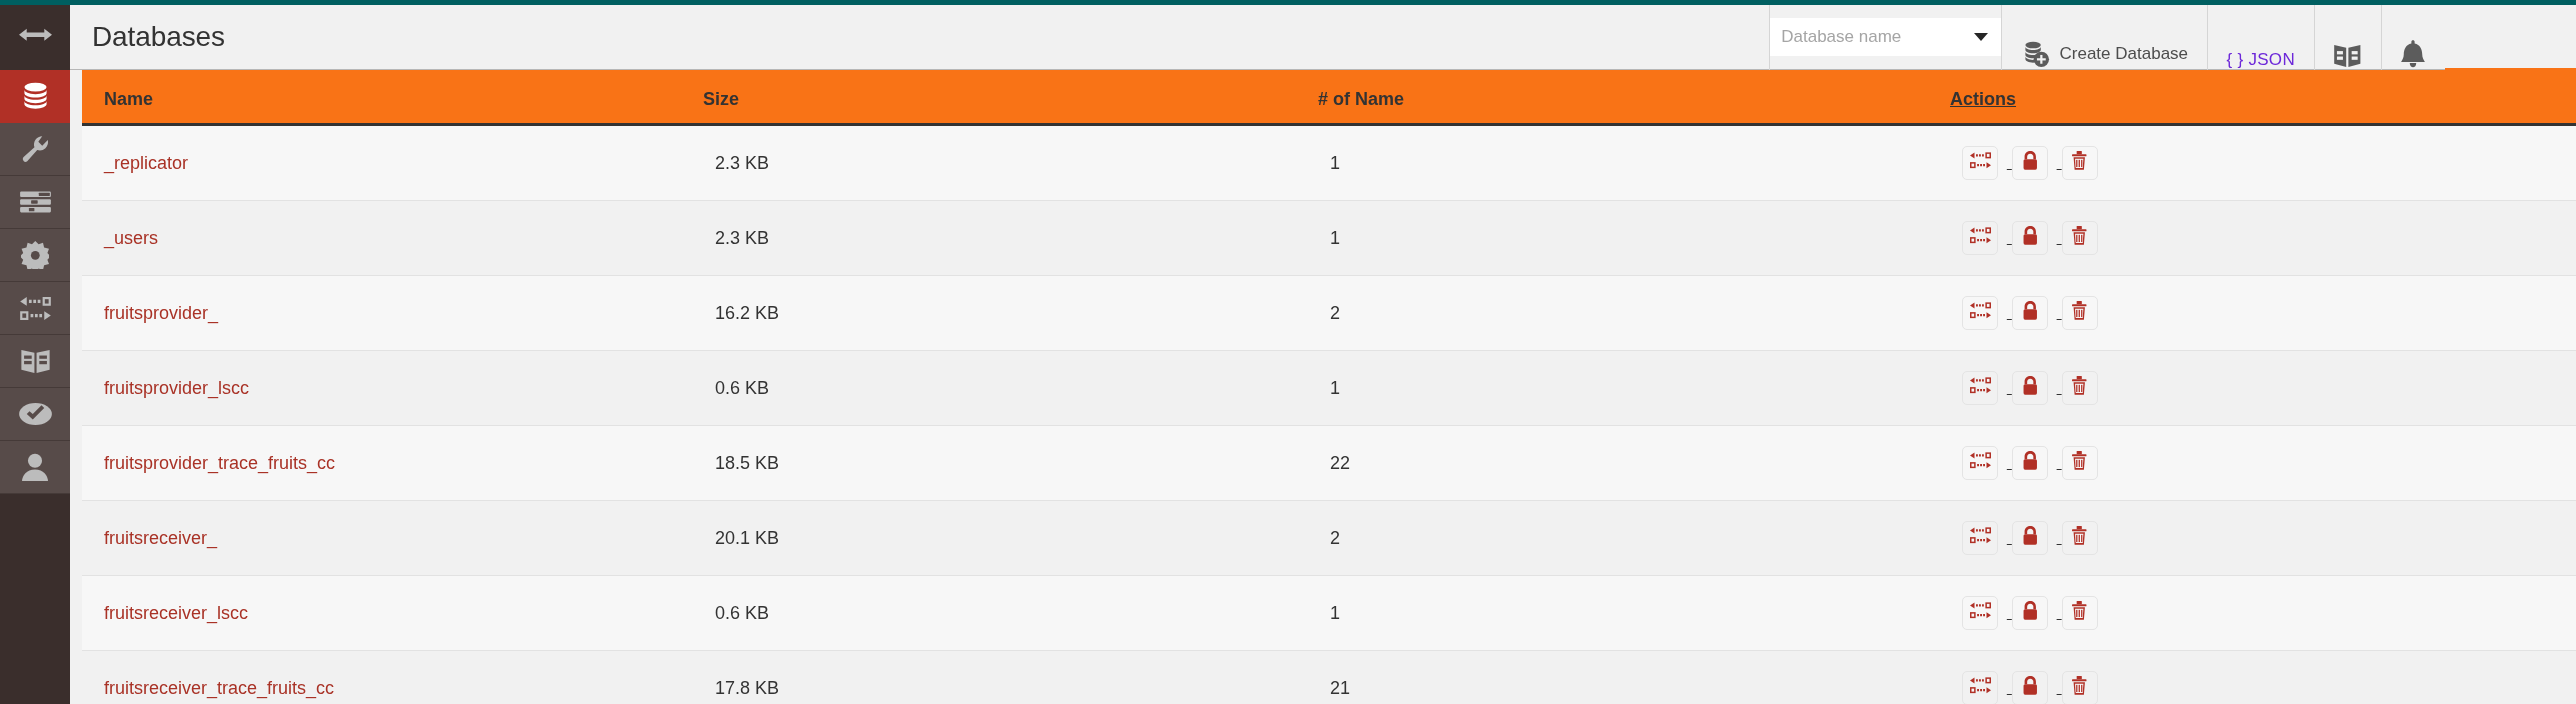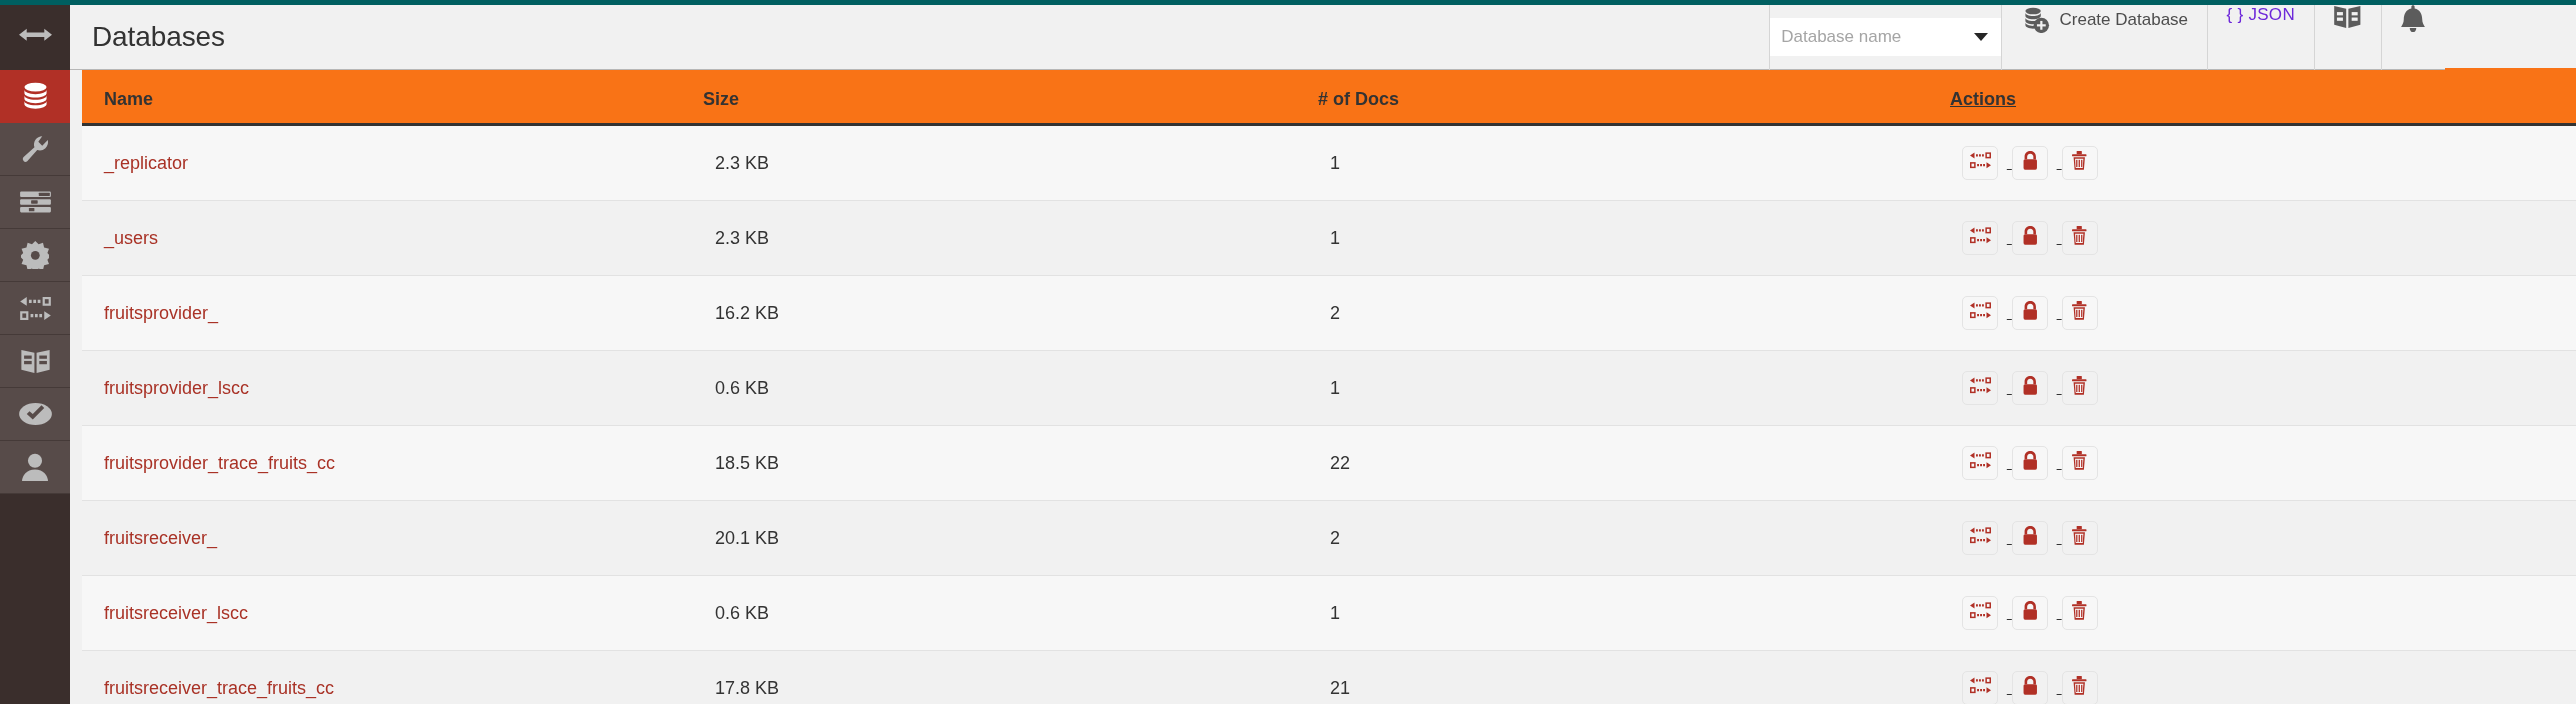--- a/index.html
+++ b/index.html
@@ -55,21 +55,21 @@
     font-weight: 400;
     color: #333333;
     letter-spacing: -0.1px;
   }
   .header-right {
     margin-left: auto;
     height: 65px;
     display: flex; align-items: stretch;
   }
   .hdr-cell {
-    display: flex; align-items: flex-start; justify-content: center;
+    display: flex; align-items: flex-end; justify-content: center;
     border-left: 1.1px solid #d5d5d5;
     padding: 0 18.7px;
     height: 65px;
   }
   .db-select-wrap {
     display: flex; align-items: center;
     padding: 0 0 0 0;
     height: 65px;
   }
   .db-select {
@@ -319,21 +319,21 @@
 
   </div>
 </header>
 
 <main class="content">
   <table class="dbs">
     <thead>
       <tr>
         <th class="col-name">Name</th>
         <th class="col-size">Size</th>
-        <th class="col-docs"># of Docs</th>
+        <th class="col-docs"># of Name</th>
         <th class="col-actions">Actions</th>
       </tr>
     </thead>
     <tbody id="dbs-body">
   <tr>
     <td class="col-name">
       <a class="db-link" href="#">_replicator</a>
     </td>
     <td class="col-size">2.3 KB</td>
     <td class="col-docs">1</td>

